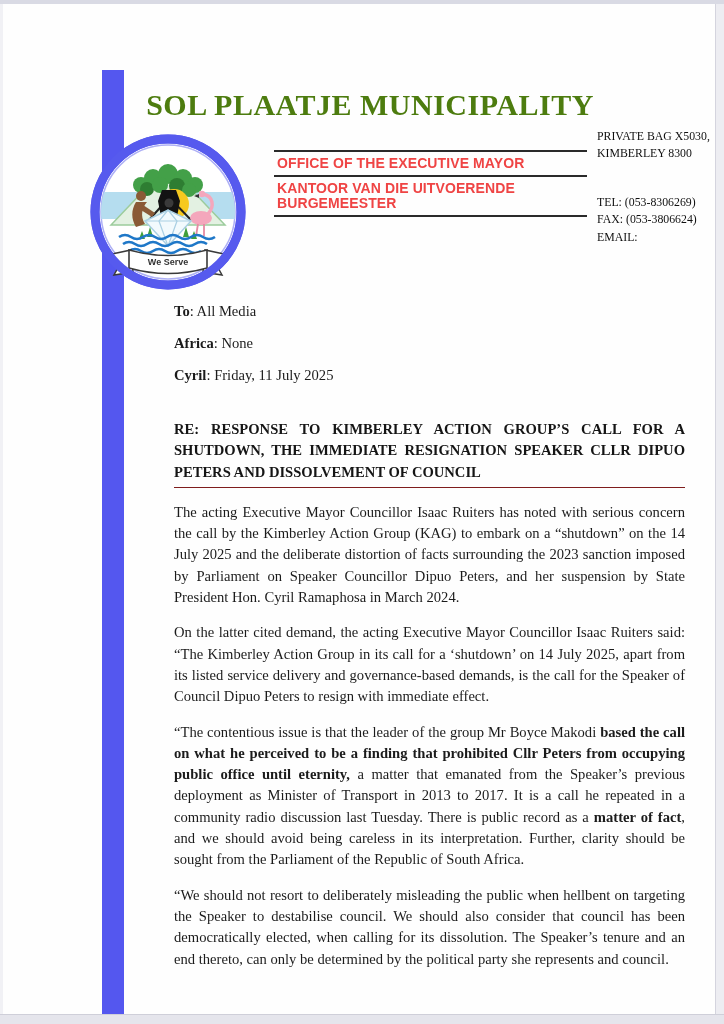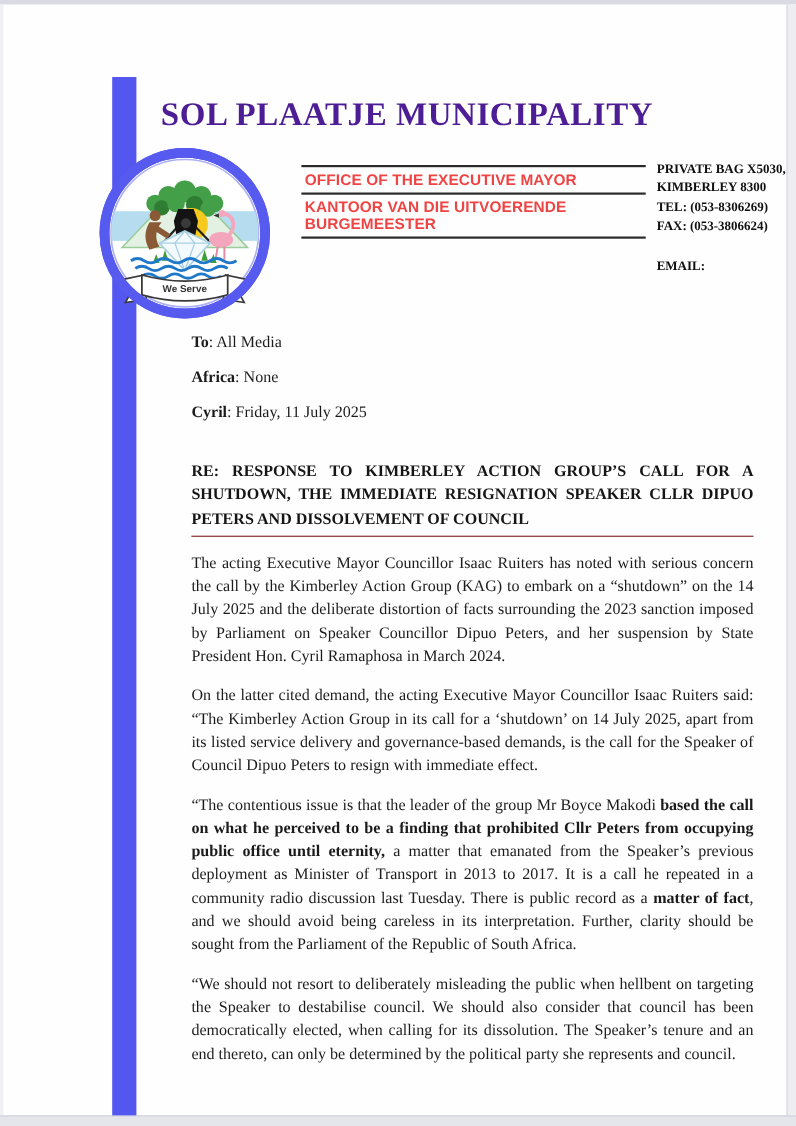--- a/index.html
+++ b/index.html
@@ -8,32 +8,32 @@
 
   
   .edge-top{position:absolute;left:0;top:0;width:724px;height:4px;background:#d9dae4;}
   .edge-bottom{position:absolute;left:0;top:1014px;width:724px;height:10px;background:#e5e5ec;border-top:1px solid #cfcfd9;}
   .edge-right{position:absolute;right:0;top:4px;width:8px;height:1010px;background:#ededf2;border-left:1px solid #d4d4de;}
   .edge-left{position:absolute;left:0;top:4px;width:3px;height:1010px;background:#f1f1f5;}
 
   .blue-bar{position:absolute;left:102px;top:70px;width:22px;height:944px;background:#5457ef;}
 
   .title{position:absolute;left:130px;top:88px;width:480px;text-align:center;
-         font-weight:bold;font-size:30px;letter-spacing:.5px;color:#4c1d95;}
+         font-weight:bold;font-size:30px;letter-spacing:.5px;color:#4d7c0f;}
 
   .logo{position:absolute;left:89px;top:133px;width:158px;height:158px;}
 
   .office{position:absolute;left:274px;top:150px;width:313px;border-bottom:2px solid #2a2a2a;
           font-family:"Liberation Sans",sans-serif;font-weight:bold;font-size:14px;color:#ef4444;}
   .office .row{border-top:2px solid #2a2a2a;padding:4px 2px 4px 3px;line-height:15px;letter-spacing:.1px;}
 
-  .contact{position:absolute;left:597px;top:145px;width:122px;
-           font-weight:bold;font-size:11.8px;line-height:17px;color:#101010;}
-  .contact .tel-group{margin-top:1px;}
-  .contact .email-line{margin-top:19px;}
+  .contact{position:absolute;left:597px;top:128px;width:122px;
+           font-weight:normal;font-size:11.8px;line-height:17px;color:#101010;}
+  .contact .tel-group{margin-top:32px;}
+  .contact .email-line{margin-top:1px;}
 
   .content{position:absolute;left:135px;top:303px;width:511px;color:#1b1b1b;font-size:14.6px;margin-left:39px;}
   .meta-row{line-height:16px;margin-bottom:16px;}
   .meta-row .lbl{font-weight:bold;}
 
   .subject{margin-top:36px;font-weight:bold;line-height:21.3px;text-align:justify;
            padding-bottom:4px;border-bottom:1px solid #7f1d1d;color:#151515;}
 
   .body-par{margin:14px 0 0 0;line-height:21.3px;text-align:justify;}
   .b{font-weight:bold;}

